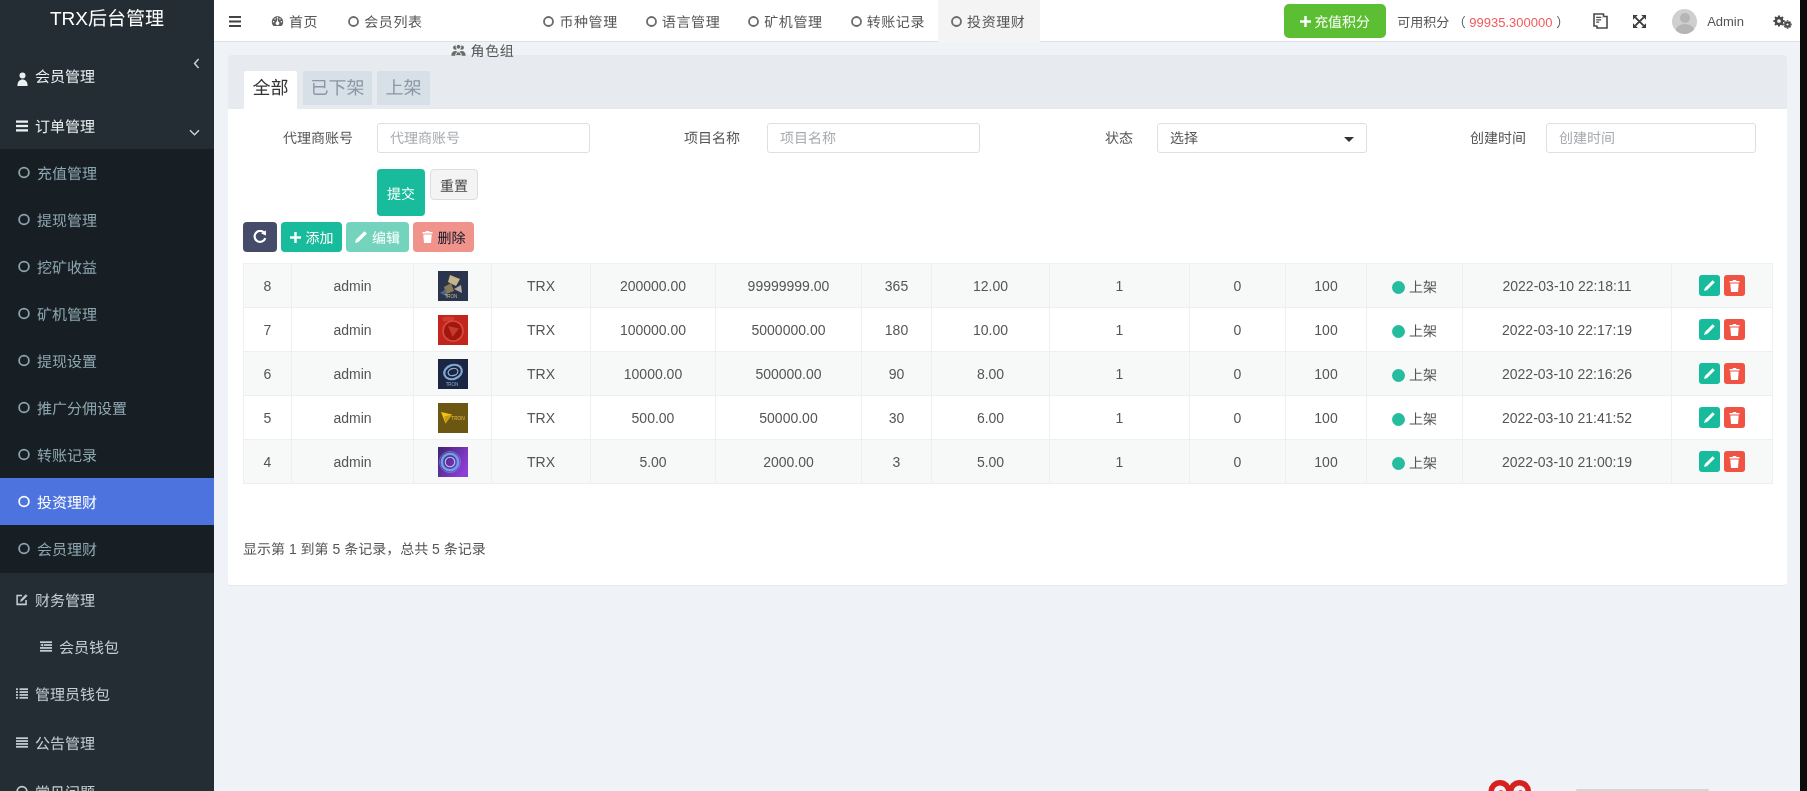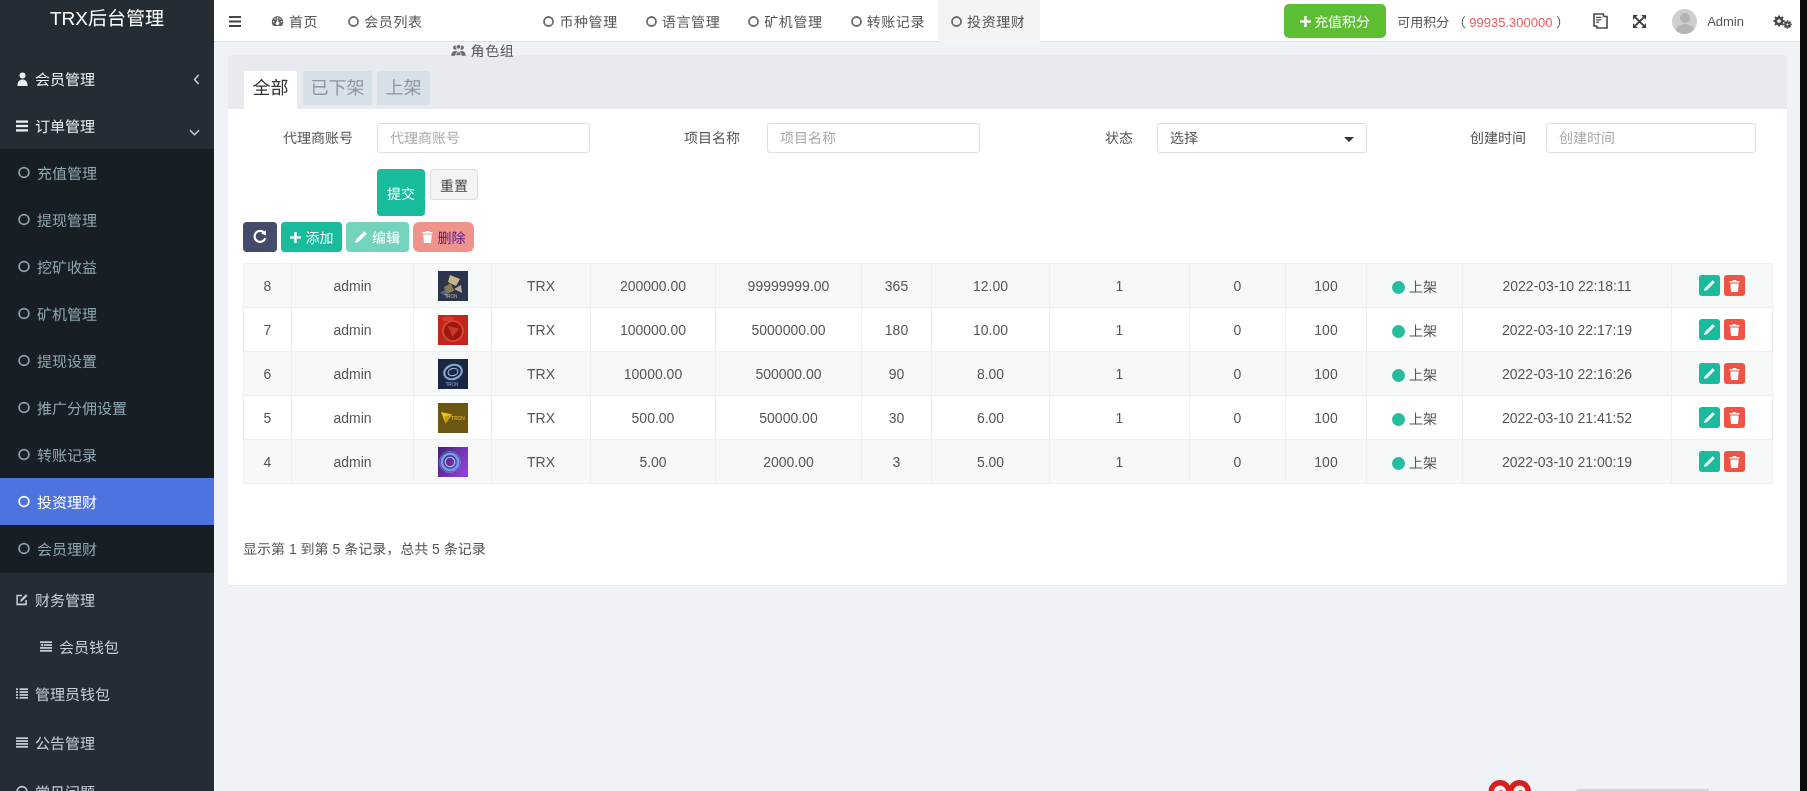--- a/index.html
+++ b/index.html
@@ -52,21 +52,21 @@
 .fselect { color:#555; }
 .caret { position:absolute; right:12px; top:13px; width:0; height:0; border-left:5px solid transparent; border-right:5px solid transparent; border-top:5px solid #333; }
 .btn { border:none; border-radius:4px; font-size:14px; font-family:"Liberation Sans",sans-serif; display:flex; align-items:center; justify-content:center; position:absolute; }
 .btn-submit { background:#18bc9c; color:#fff; }
 .btn-reset { background:#f4f4f4; color:#444; border:1px solid #ddd; }
 
 
 .btn-refresh { background:#454c6a; color:#fff; }
 .btn-add { background:#18bc9c; color:#fff; }
 .btn-edit-d { background:#74d3bd; color:#fff; }
-.btn-del-d { background:#f0938a; color:#4c1d95;border-radius:6px; }
+.btn-del-d { background:#f0938a; color:#0f172a; }
 
 
 .tbl { position:absolute; left:15px; top:208px; width:1529px; border-collapse:collapse; table-layout:fixed; }
 .tbl th { height:38px; font-size:14px; color:#333; font-weight:bold; border:1px solid #e9ecef; border-bottom:1px solid #dadde2; background:#fff; text-align:center; vertical-align:middle; }
 .tbl td { height:44px; font-size:14px; color:#555; border:1px solid #edeff1; text-align:center; vertical-align:middle; }
 .tbl tr.odd td { background:#f7f8f8; }
 .thumb { width:30px; height:30px; display:block; margin:0 auto; }
 .status { color:#26bc9e; }
 .dot { display:inline-block; width:13px; height:13px; border-radius:50%; background:#26bc9e; vertical-align:-2px; margin-right:4px; }
 .abtn { display:inline-flex; width:21px; height:21px; border-radius:3px; align-items:center; justify-content:center; vertical-align:middle; }
@@ -81,21 +81,21 @@
 .redlogo { position:absolute; left:1488px; top:778px; z-index:6; }
 .grayline { position:absolute; left:1576px; top:789px; width:133px; height:2px; background:#d4d7da; border-radius:2px; }
 </style>
 </head>
 <body>
 <div class="page">
 
   <div class="sidebar">
     <div class="logo">TRX后台管理</div>
 
-    <div class="menu-item m-top" style="top:55px;">
+    <div class="menu-item m-top" style="top:39px;align-items:flex-end;">
       <span class="mi">
           <svg class="ic" width="11" height="14" viewBox="0 0 11 14">
             <circle cx="5.5" cy="3.4" r="3" fill="#eaf0f2"></circle>
             <path d="M0.4 14 C0.4 9.8 2.3 7.6 5.5 7.6 C8.7 7.6 10.6 9.8 10.6 14 Z" fill="#eaf0f2"></path>
           </svg>
         </span>
       <span class="txt">会员管理</span>
       <span class="arrow" style="top:17px;"><svg width="7" height="11" viewBox="0 0 7 11">
             <path d="M5.6 1 L1.6 5.5 L5.6 10" stroke="#c7d2d8" stroke-width="1.5" fill="none"></path>
           </svg></span>

